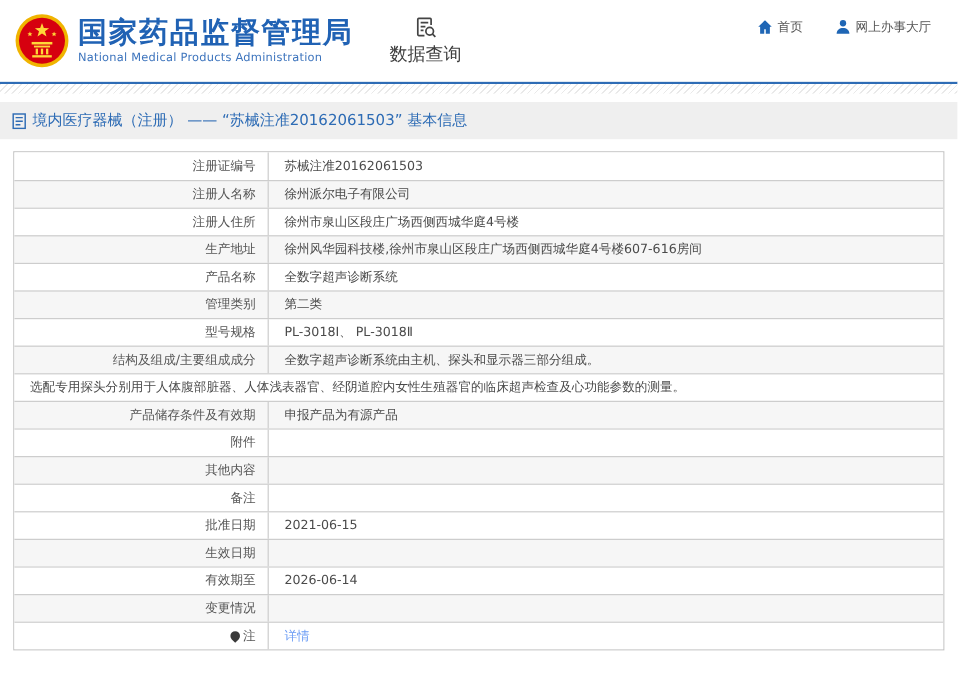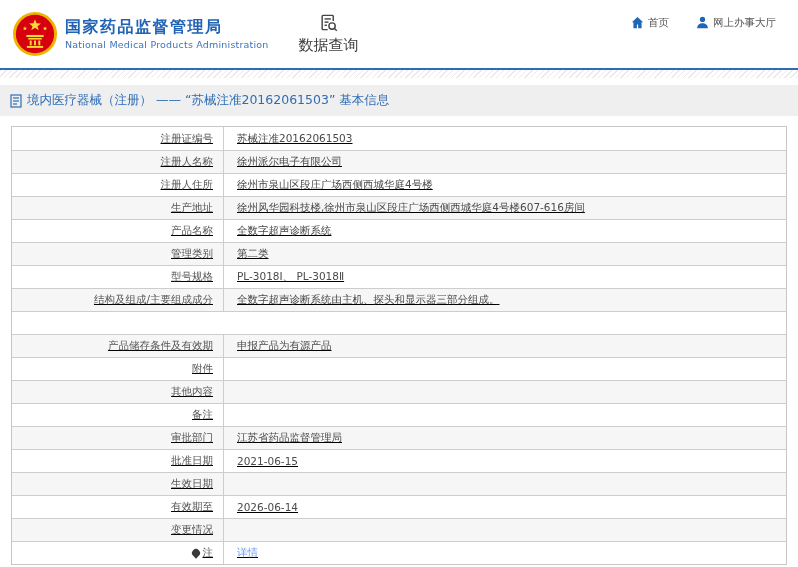--- a/index.html
+++ b/index.html
@@ -12,21 +12,21 @@
     display: flex;
     align-items: center;
     padding-left: 12px;
     position: relative;
     background: #fff;
   }
   .brand { display: flex; align-items: center; cursor: pointer; }
   .emblem { width: 46px; height: 46px; display: block; }
   .brand-text { margin-left: 7px; }
   .site-title {
-    font-size: 16px;
+    font-size: 24px;
     font-weight: bold;
     color: #2062b4;
     letter-spacing: 1.5px;
     line-height: 1.15;
   }
   .site-subtitle {
     font-size: 9.5px;
     color: #3d74bd;
     margin-top: 2px;
     letter-spacing: 0.2px;
@@ -76,21 +76,20 @@
     padding-left: 10px;
     font-size: 12.5px;
     color: #2e6cb5;
   }
 
   
   .info-table {
     margin: 10px 11px 0 11px;
     border: 1px solid #c6c6c6;
     background: #fff;
-    text-decoration: underline;
   }
   .trow {
     display: flex;
     height: 23px;
     border-top: 1px solid #cdcdcd;
     background: #ffffff;
   }
   .trow:first-child { border-top: none; }
   .trow.alt { background: #f6f6f6; }
   .tlabel {
@@ -241,20 +240,21 @@
       </div>
       <div class="tvalue">PL-3018Ⅰ、 PL-3018Ⅱ</div>
     </div>
     <div class="trow alt">
       <div class="tlabel">
         <span>结构及组成/主要组成成分</span>
       </div>
       <div class="tvalue">全数字超声诊断系统由主机、探头和显示器三部分组成。</div>
     </div>
     <div class="trow">
+      <div class="tvalue">选配专用探头分别用于人体腹部脏器、人体浅表器官、经阴道腔内女性生殖器官的临床超声检查及心功能参数的测量。</div>
     </div>
     <div class="trow alt">
       <div class="tlabel">
         <span>产品储存条件及有效期</span>
       </div>
       <div class="tvalue">申报产品为有源产品</div>
     </div>
     <div class="trow">
       <div class="tlabel">
         <span>附件</span>
@@ -265,26 +265,20 @@
       <div class="tlabel">
         <span>其他内容</span>
       </div>
       <div class="tvalue"></div>
     </div>
     <div class="trow">
       <div class="tlabel">
         <span>备注</span>
       </div>
       <div class="tvalue"></div>
-    </div>
-    <div class="trow alt">
-      <div class="tlabel">
-        <span>审批部门</span>
-      </div>
-      <div class="tvalue">江苏省药品监督管理局</div>
     </div>
     <div class="trow">
       <div class="tlabel">
         <span>批准日期</span>
       </div>
       <div class="tvalue">2021-06-15</div>
     </div>
     <div class="trow alt">
       <div class="tlabel">
         <span>生效日期</span>

